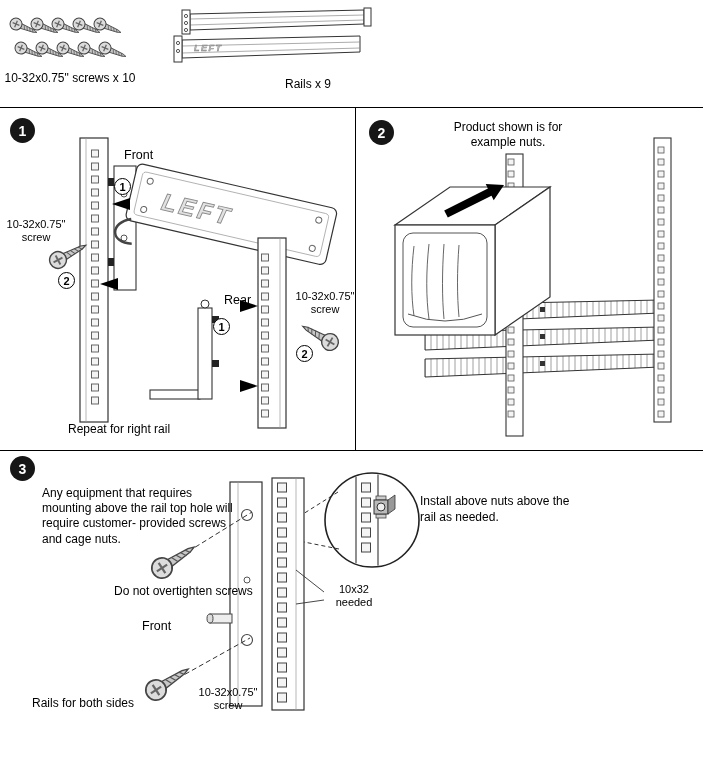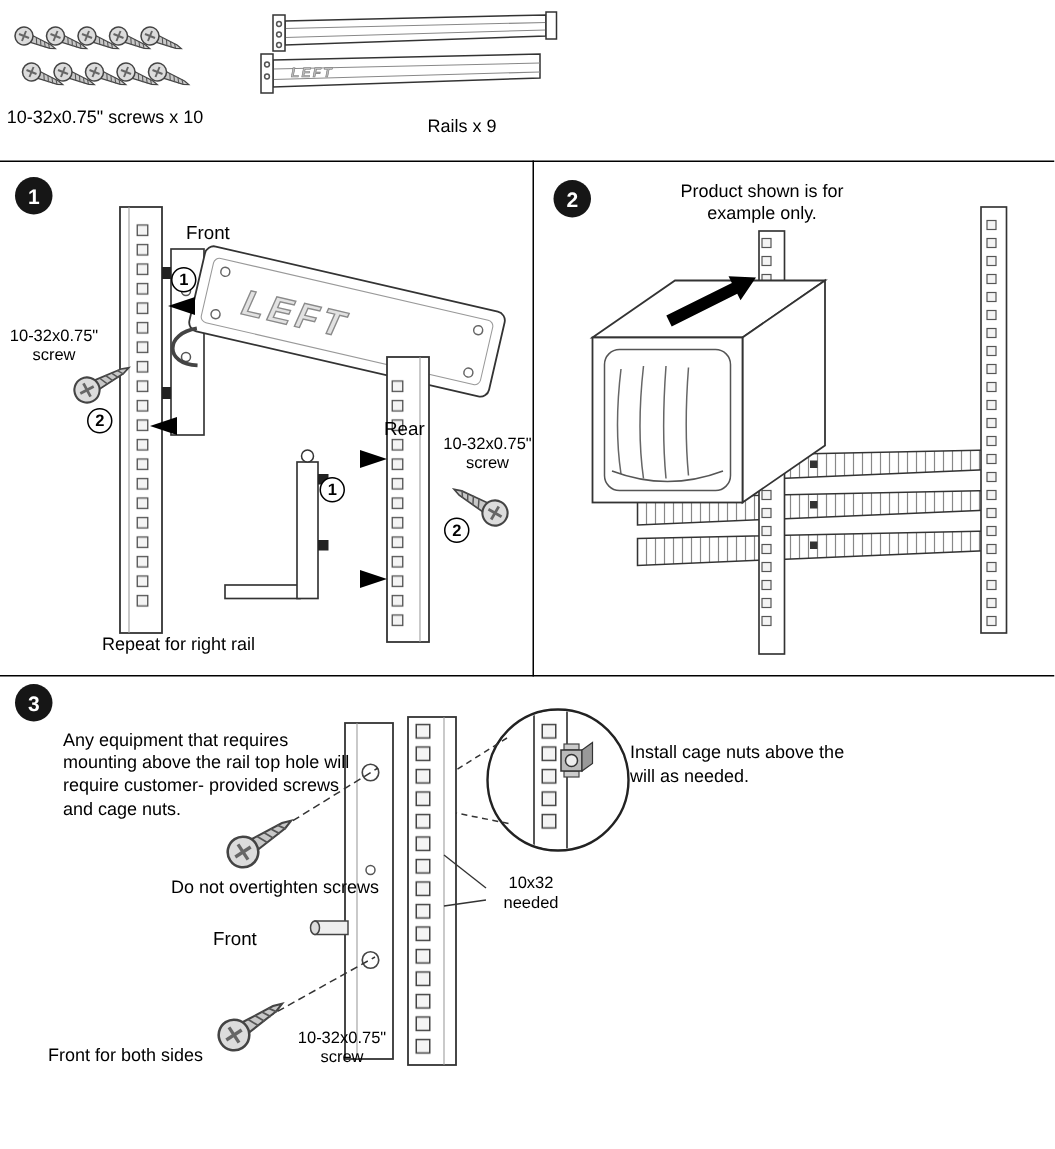--- a/index.html
+++ b/index.html
@@ -149,21 +149,21 @@
   <polygon points="240,272 240,284 258,278" fill="#000"></polygon>
   <use href="#screw" transform="translate(330,234) rotate(210) scale(1.4)"></use>
 </svg>
 
 <div class="step-num abs" style="left:10px; top:118px;">1</div>
 <div class="abs" style="left:124px; top:148px; font-size:12.5px;">Front</div>
 <div class="abs small center pre" style="left:4px; top:218px; width:64px;">10-32x0.75"
 screw</div>
 <div class="callout abs" style="left:114px; top:178px;">1</div>
 <div class="callout abs" style="left:58px; top:272px;">2</div>
-<div class="abs" style="left:224px; top:279px; font-size:12.5px;margin-left:32px;">Rear</div>
+<div class="abs" style="left:224px; top:293px; font-size:12.5px;">Rear</div>
 <div class="abs small center pre" style="left:292px; top:290px; width:66px;">10-32x0.75"
 screw</div>
 <div class="callout abs" style="left:213px; top:318px;">1</div>
 <div class="callout abs" style="left:296px; top:345px;">2</div>
 <div class="abs label" style="left:24px; top:422px;margin-left:44px;">Repeat for right rail</div>
 
 <svg class="abs" style="left:356px; top:108px;" width="347" height="342" viewBox="0 0 347 342">
   <g>
     <polygon points="69,197 304,192 304,205 69,215" fill="url(#slats)" stroke="#333" stroke-width="1"></polygon>
     <polygon points="69,224 304,219 304,232 69,242" fill="url(#slats)" stroke="#333" stroke-width="1"></polygon>
@@ -188,21 +188,21 @@
     <path d="M58,138 C55,163 55,188 58,208" fill="none" stroke="#666" stroke-width="1"></path>
     <path d="M73,136 C70,163 70,190 73,211" fill="none" stroke="#666" stroke-width="1"></path>
     <path d="M88,136 C86,163 86,190 88,211" fill="none" stroke="#666" stroke-width="1"></path>
     <path d="M103,137 C101,163 101,188 103,209" fill="none" stroke="#666" stroke-width="1"></path>
     <path d="M52,206 Q89,220 126,206" fill="none" stroke="#555" stroke-width="1"></path>
   </g>
   <polygon points="91.8,109.6 135.5,87.8 137.7,92.2 148,77 129.7,76.1 131.9,80.6 88.2,102.4" fill="#000"></polygon>
 </svg>
 
 <div class="step-num abs" style="left:369px; top:120px;">2</div>
-<div class="abs label center" style="left:452px; top:120px; width:112px;">Product shown is for example only.</div>
+<div class="abs label center" style="left:452px; top:120px; width:112px;">Product shown is for example nuts.</div>
 
 <svg class="abs" style="left:0; top:450px;" width="703" height="316" viewBox="0 0 703 316">
   <g>
     <rect x="230" y="32" width="32" height="224" fill="#fff" stroke="#333" stroke-width="1.2"></rect>
     <line x1="238" y1="32" x2="238" y2="256" stroke="#999" stroke-width="0.7"></line>
     <circle cx="247" cy="65" r="5.5" fill="#fff" stroke="#444" stroke-width="1.1"></circle>
     <circle cx="247" cy="130" r="3" fill="none" stroke="#555"></circle>
     <circle cx="247" cy="190" r="5.5" fill="#fff" stroke="#444" stroke-width="1.1"></circle>
     <rect x="210" y="164" width="22" height="9" fill="#eee" stroke="#444" stroke-width="1"></rect>
     <ellipse cx="210" cy="168.5" rx="3" ry="4.5" fill="#ddd" stroke="#444" stroke-width="1"></ellipse>
@@ -242,14 +242,14 @@
 </svg>
 
 <div class="step-num abs" style="left:10px; top:456px;">3</div>
 <div class="abs label" style="left:42px; top:486px; width:192px; line-height:1.27;">Any equipment that requires mounting above the rail top hole will require customer- provided screws and cage nuts.</div>
 <div class="abs label" style="left:74px; top:584px;margin-left:40px;">Do not overtighten screws</div>
 <div class="abs" style="left:142px; top:619px; font-size:12.5px;">Front</div>
 <div class="abs small center pre" style="left:190px; top:686px; width:76px;">10-32x0.75"
 screw</div>
 <div class="abs small center pre" style="left:325px; top:583px; width:58px;">10x32
 needed</div>
-<div class="abs label" style="left:420px; top:494px; width:158px; line-height:1.3;">Install cage nuts above the will as needed.</div>
-<div class="abs label" style="left:32px; top:696px;">Front for both sides</div>
+<div class="abs label" style="left:420px; top:494px; width:158px; line-height:1.3;">Install above nuts above the rail as needed.</div>
+<div class="abs label" style="left:32px; top:696px;">Rails for both sides</div>
 
 </body></html>

